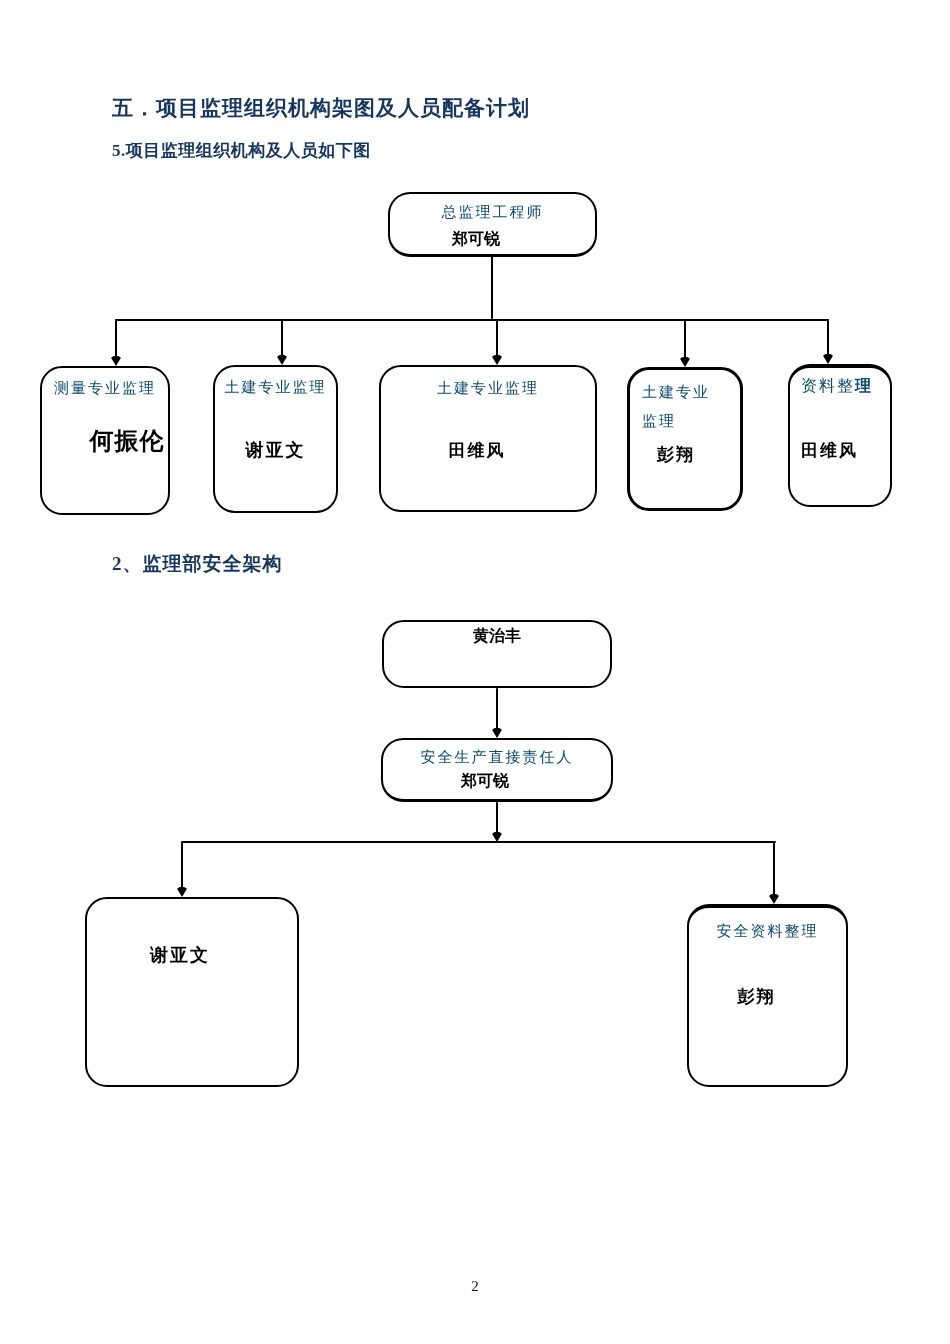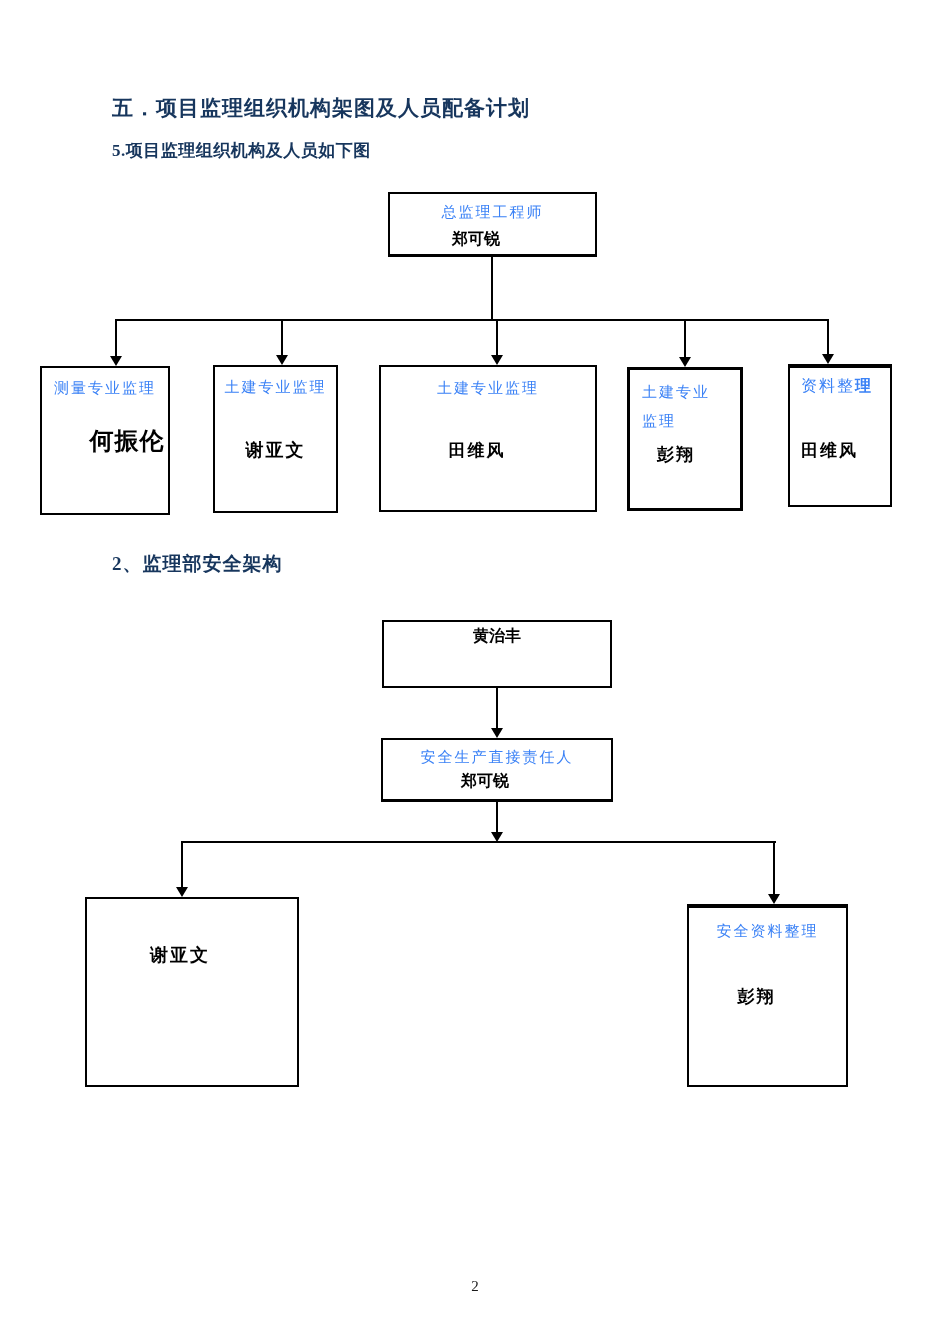--- a/index.html
+++ b/index.html
@@ -1,31 +1,31 @@
 <!DOCTYPE html>
 <html><head>
 <meta charset="utf-8">
 <style>
-  * { margin:0; padding:0; box-sizing:border-box; }
+  * { margin:0; padding:0; box-sizing:border-box;border-radius:22px; }
   html,body { background:#ffffff; }
   body { font-family:"Liberation Serif","DejaVu Serif",serif; color:#000; }
   .page {
     position:relative; width:950px; height:1344px; margin:0 auto;
     background:#ffffff; overflow:hidden;
   }
   
   .h1 { position:absolute; left:112px; top:94px; font-size:21px; font-weight:bold;
         color:#17365D; letter-spacing:1px; }
   .h2 { position:absolute; left:112px; top:139px; font-size:17px; font-weight:bold;
         color:#17365D; letter-spacing:0.5px; }
   .h3 { position:absolute; left:112px; top:551px; font-size:19px; font-weight:bold;
         color:#17365D; letter-spacing:1px; }
   
   .obox { position:absolute; border:2px solid #000; background:#fff; }
-  .otitle { font-size:15px; letter-spacing:2px; text-align:center; color:#3b82f6; }
+  .otitle { font-size:15px; letter-spacing:2px; text-align:center; color:#0c4a6e; }
   .oname  { font-size:16px; font-weight:bold; text-align:center; }
   
   .c1root { left:388px; top:192px; width:209px; height:65px; border-bottom-width:3px; }
   .c1root .otitle { padding-top:9px; }
   .c1root .oname  { margin-top:7px; padding-right:33px; }
   .c1b1 { left:40px;  top:366px; width:130px; height:149px; }
   .c1b1 .otitle { padding-top:11px; font-size:15px; letter-spacing:2px; }
   .c1b1 .oname  { margin-top:27px; font-size:24px; font-weight:600;
                   font-family:"Liberation Sans","DejaVu Sans",sans-serif; letter-spacing:1px;padding-left:44px; }
   .c1b2 { left:213px; top:365px; width:125px; height:148px; }

